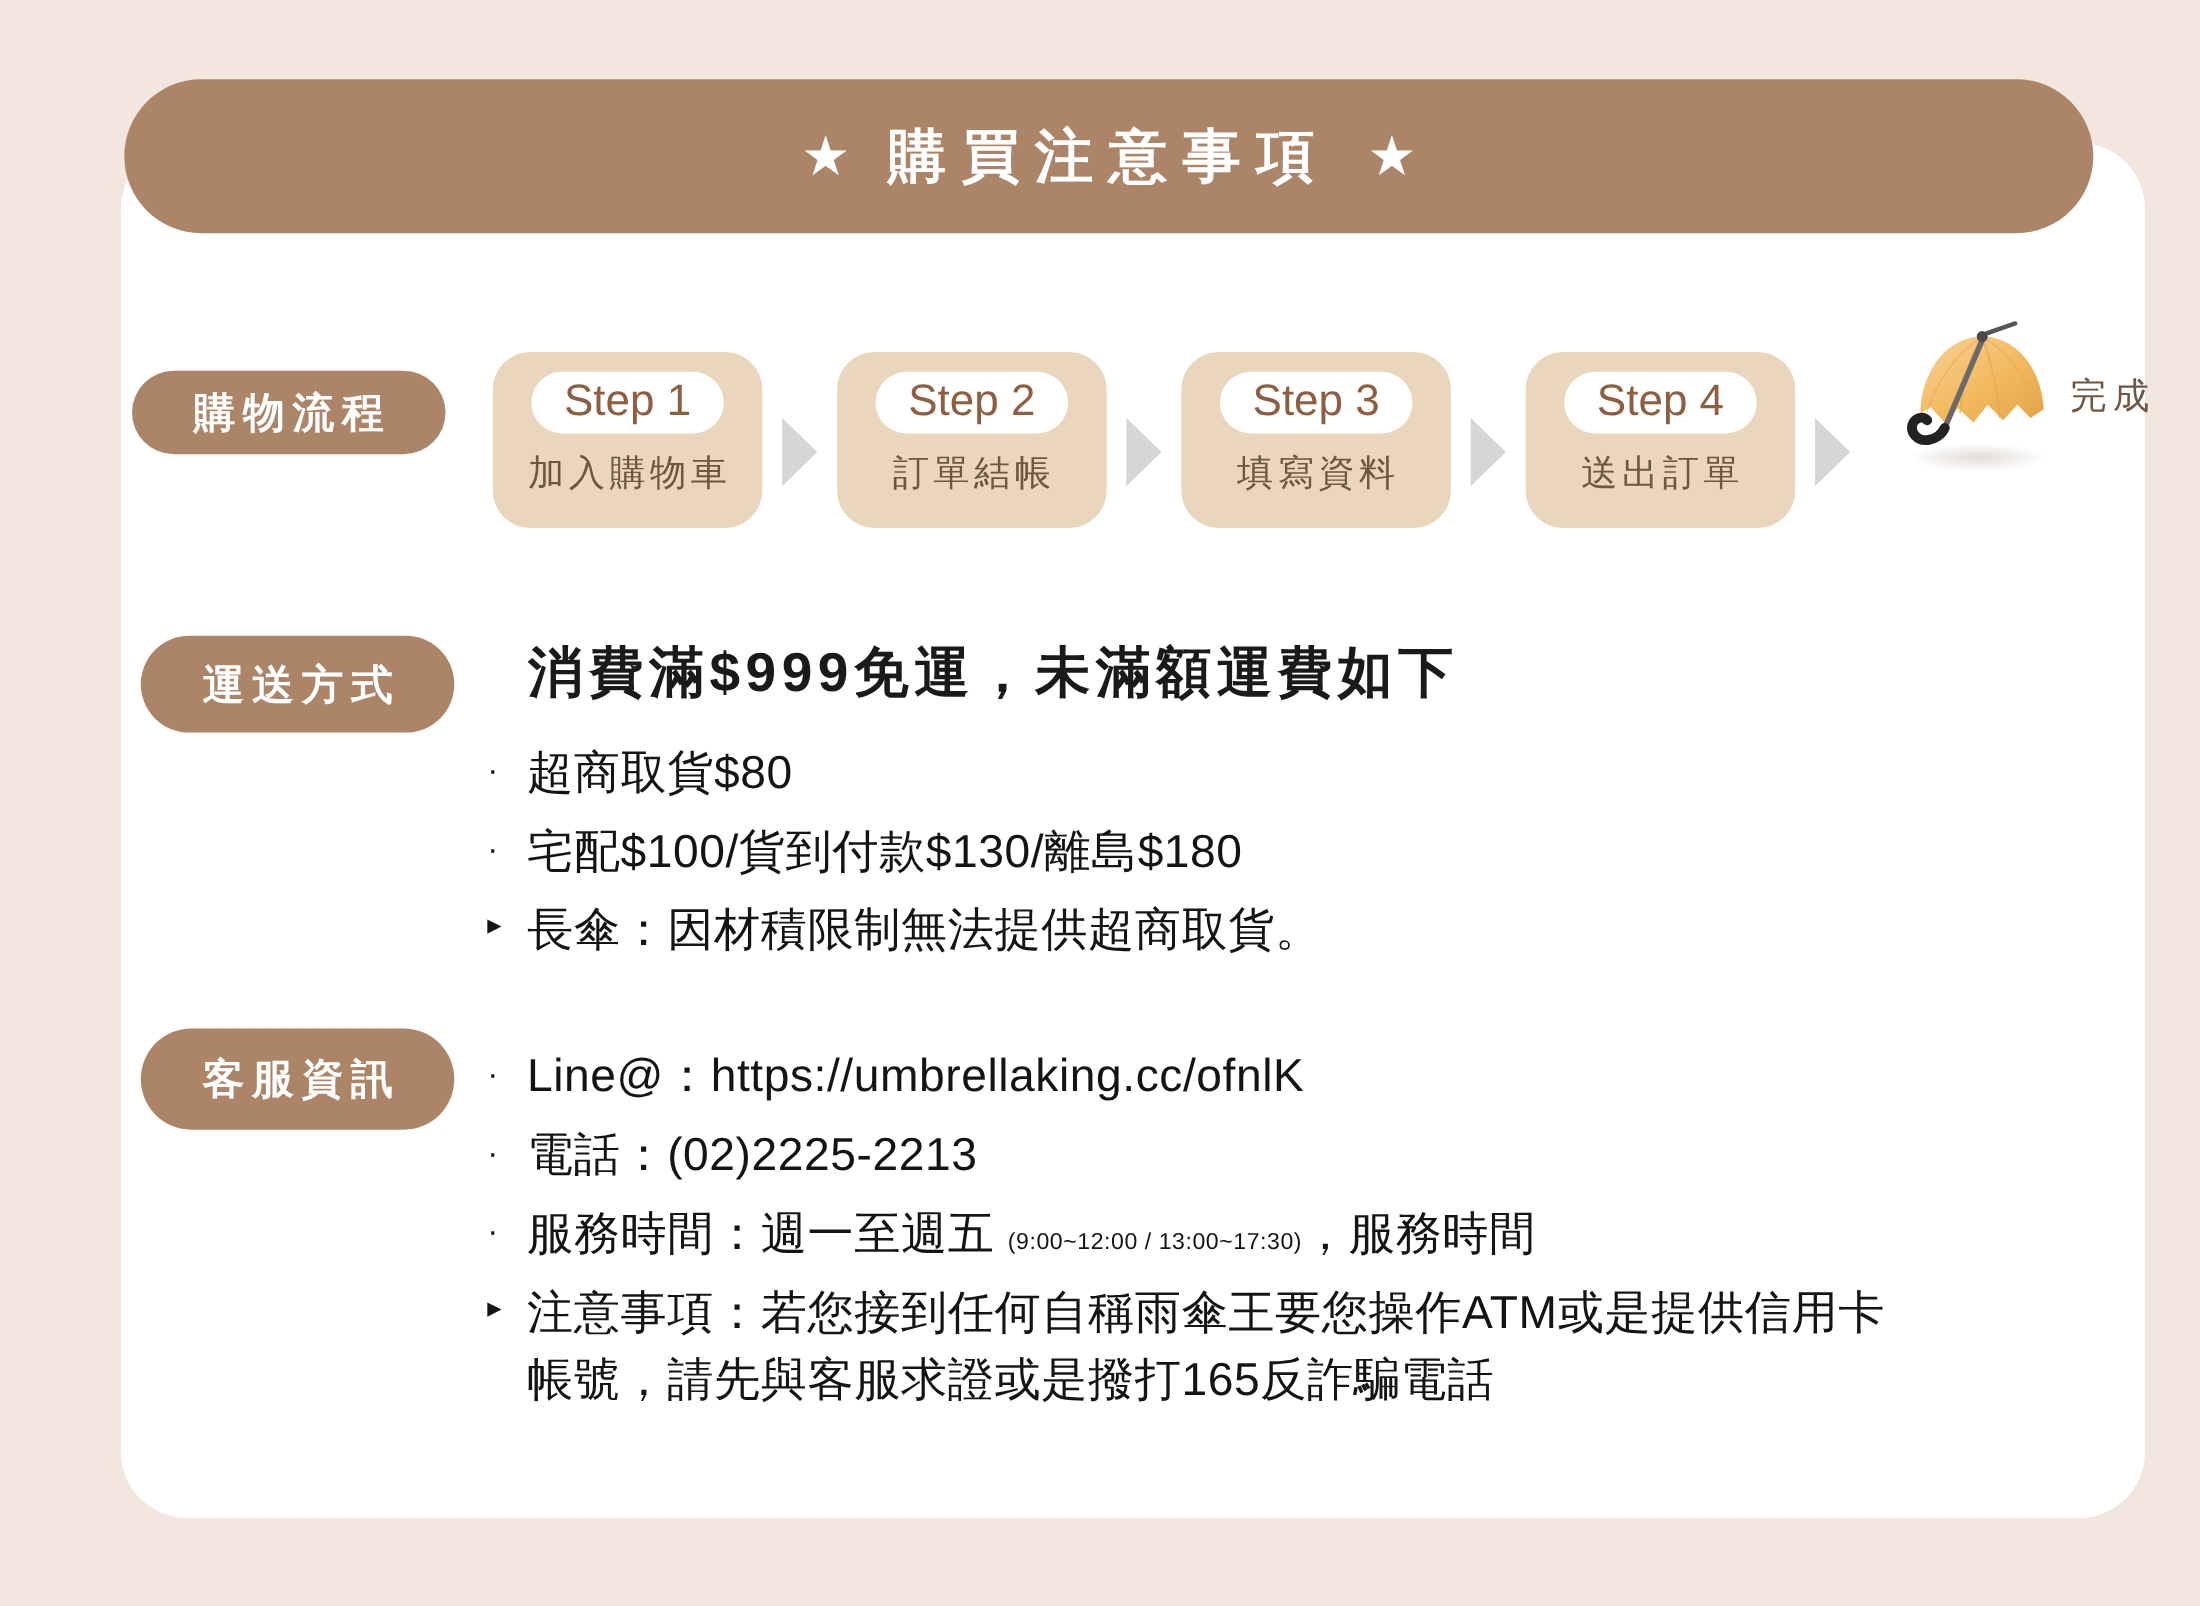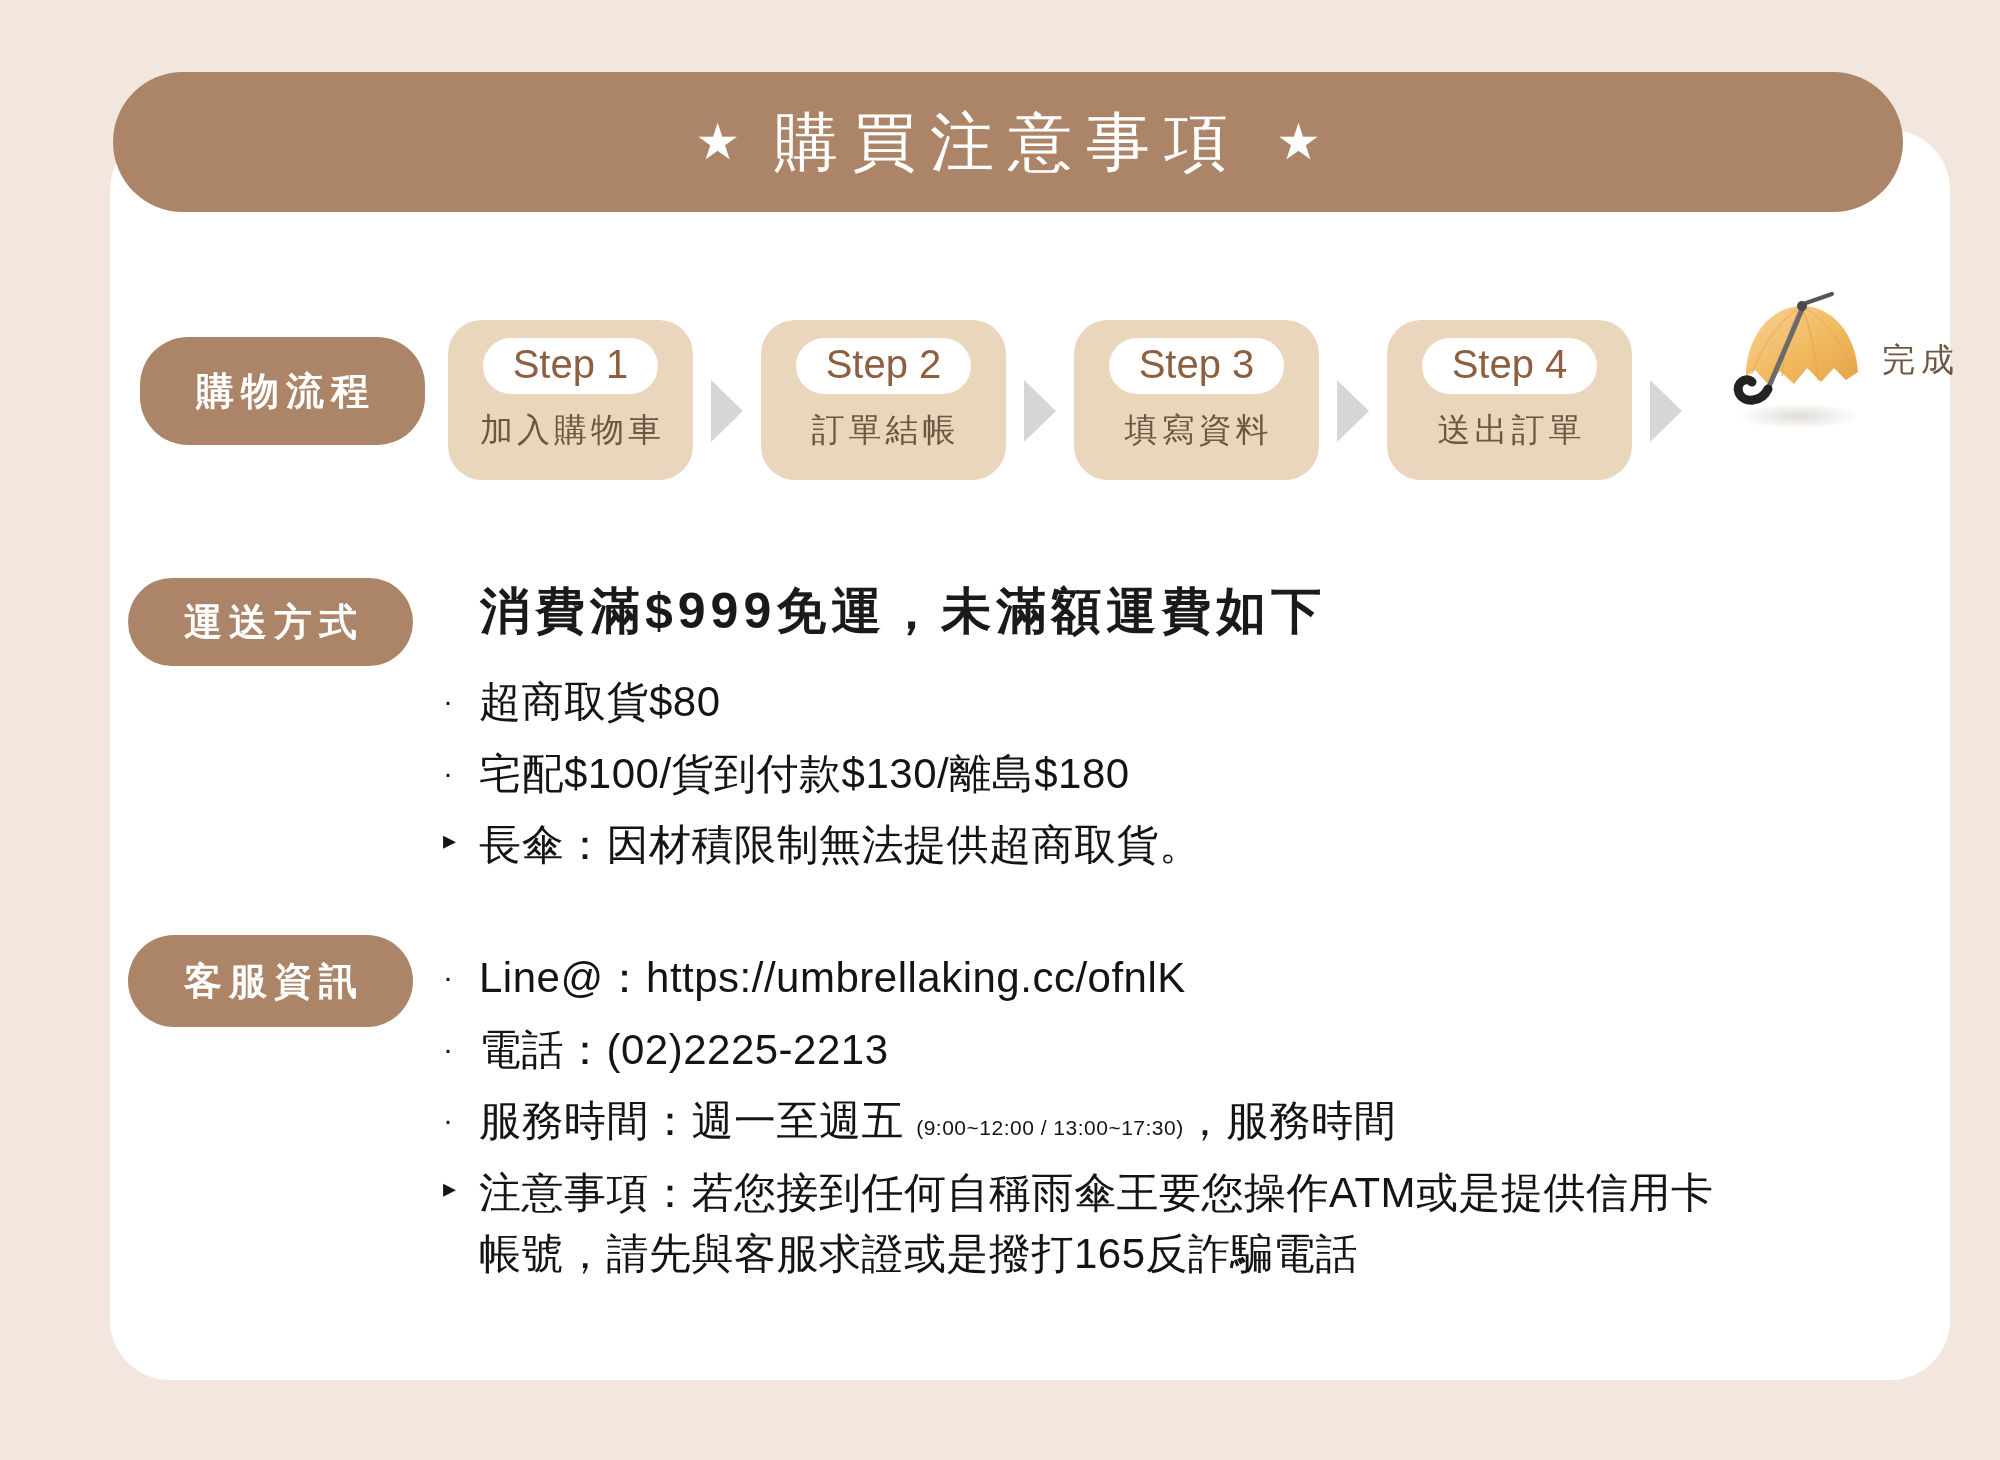--- a/index.html
+++ b/index.html
@@ -37,22 +37,22 @@
     height: 140px;
     background: #AC8568;
     border-radius: 70px;
     display: flex;
     align-items: center;
     justify-content: center;
     gap: 34px;
   }
   .header-title {
     color: #FFFFFF;
-    font-size: 64px;
-    font-weight: normal;
+    font-size: 53px;
+    font-weight: bold;
     letter-spacing: 14px;
     line-height: 1;
     white-space: nowrap;
     text-align: right;
   }
   .header-star {
     color: #FFFFFF;
     font-size: 50px;
     line-height: 1;
   }
@@ -65,21 +65,21 @@
     border-radius: 48px;
     font-size: 38px;
     font-weight: bold;
     letter-spacing: 7px;
     display: flex;
     align-items: center;
     justify-content: center;
     text-indent: 7px;
     box-sizing: border-box;
   }
-  #badge-flow   { left: 140px; top: 337px; width: 285px; height: 108px; }
+  #badge-flow   { left: 120px; top: 337px; width: 285px; height: 76px; }
   #badge-ship   { left: 128px; top: 578px; width: 285px; height: 88px; }
   #badge-cs     { left: 128px; top: 935px; width: 285px; height: 92px; }
 
   
   .steps {
     position: absolute;
     left: 448px;
     top: 320px;
     display: flex;
     align-items: flex-start;

